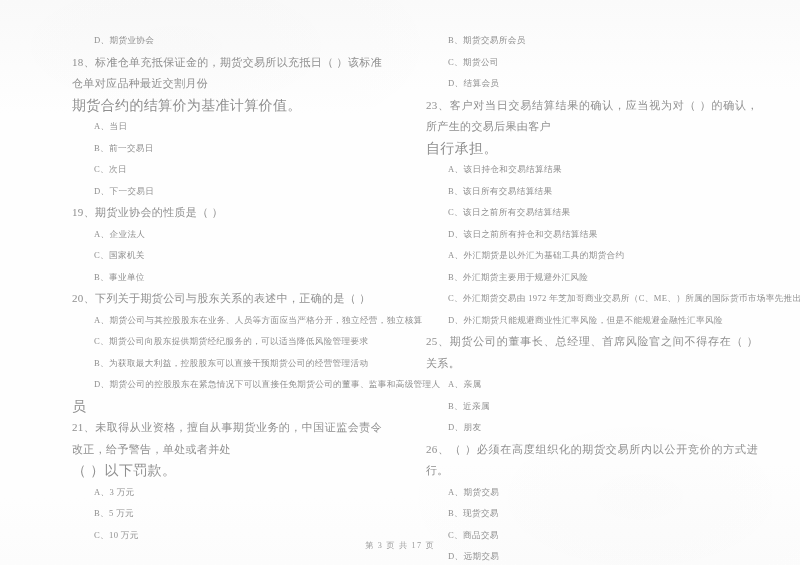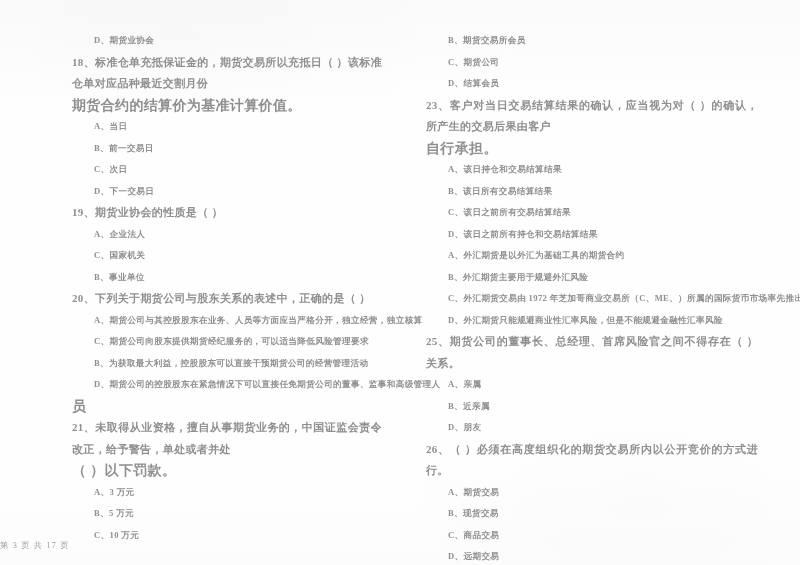--- a/index.html
+++ b/index.html
@@ -43,21 +43,20 @@
     right: 0;
     bottom: 48px;
     display: flex;
     gap: 0;
   }
 
   .col {
     width: 50%;
     box-sizing: border-box;
     position: relative;
-    font-weight: bold;
   }
   .col-left  { padding: 0 18px 0 72px; }
   .col-right { padding: 0 42px 0 26px; }
 
   .q-stem {
     font-size: 11px;
     line-height: 21.5px;
     letter-spacing: .35px;
     color: #8f8f8f;
     text-align: justify;
@@ -82,21 +81,21 @@
     letter-spacing: .35px;
     color: #8f8f8f;
     margin: 0;
   }
 
   .footer {
     position: absolute;
     left: 0;
     right: 0;
     bottom: 14px;
-    text-align: left;
+    text-align: center;
     font-size: 8.2px;
     letter-spacing: 1.2px;
     color: #9b9b9b;
   }
 </style>
 </head>
 <body>
 
 <div class="page">
   <div class="paper-noise"></div>

